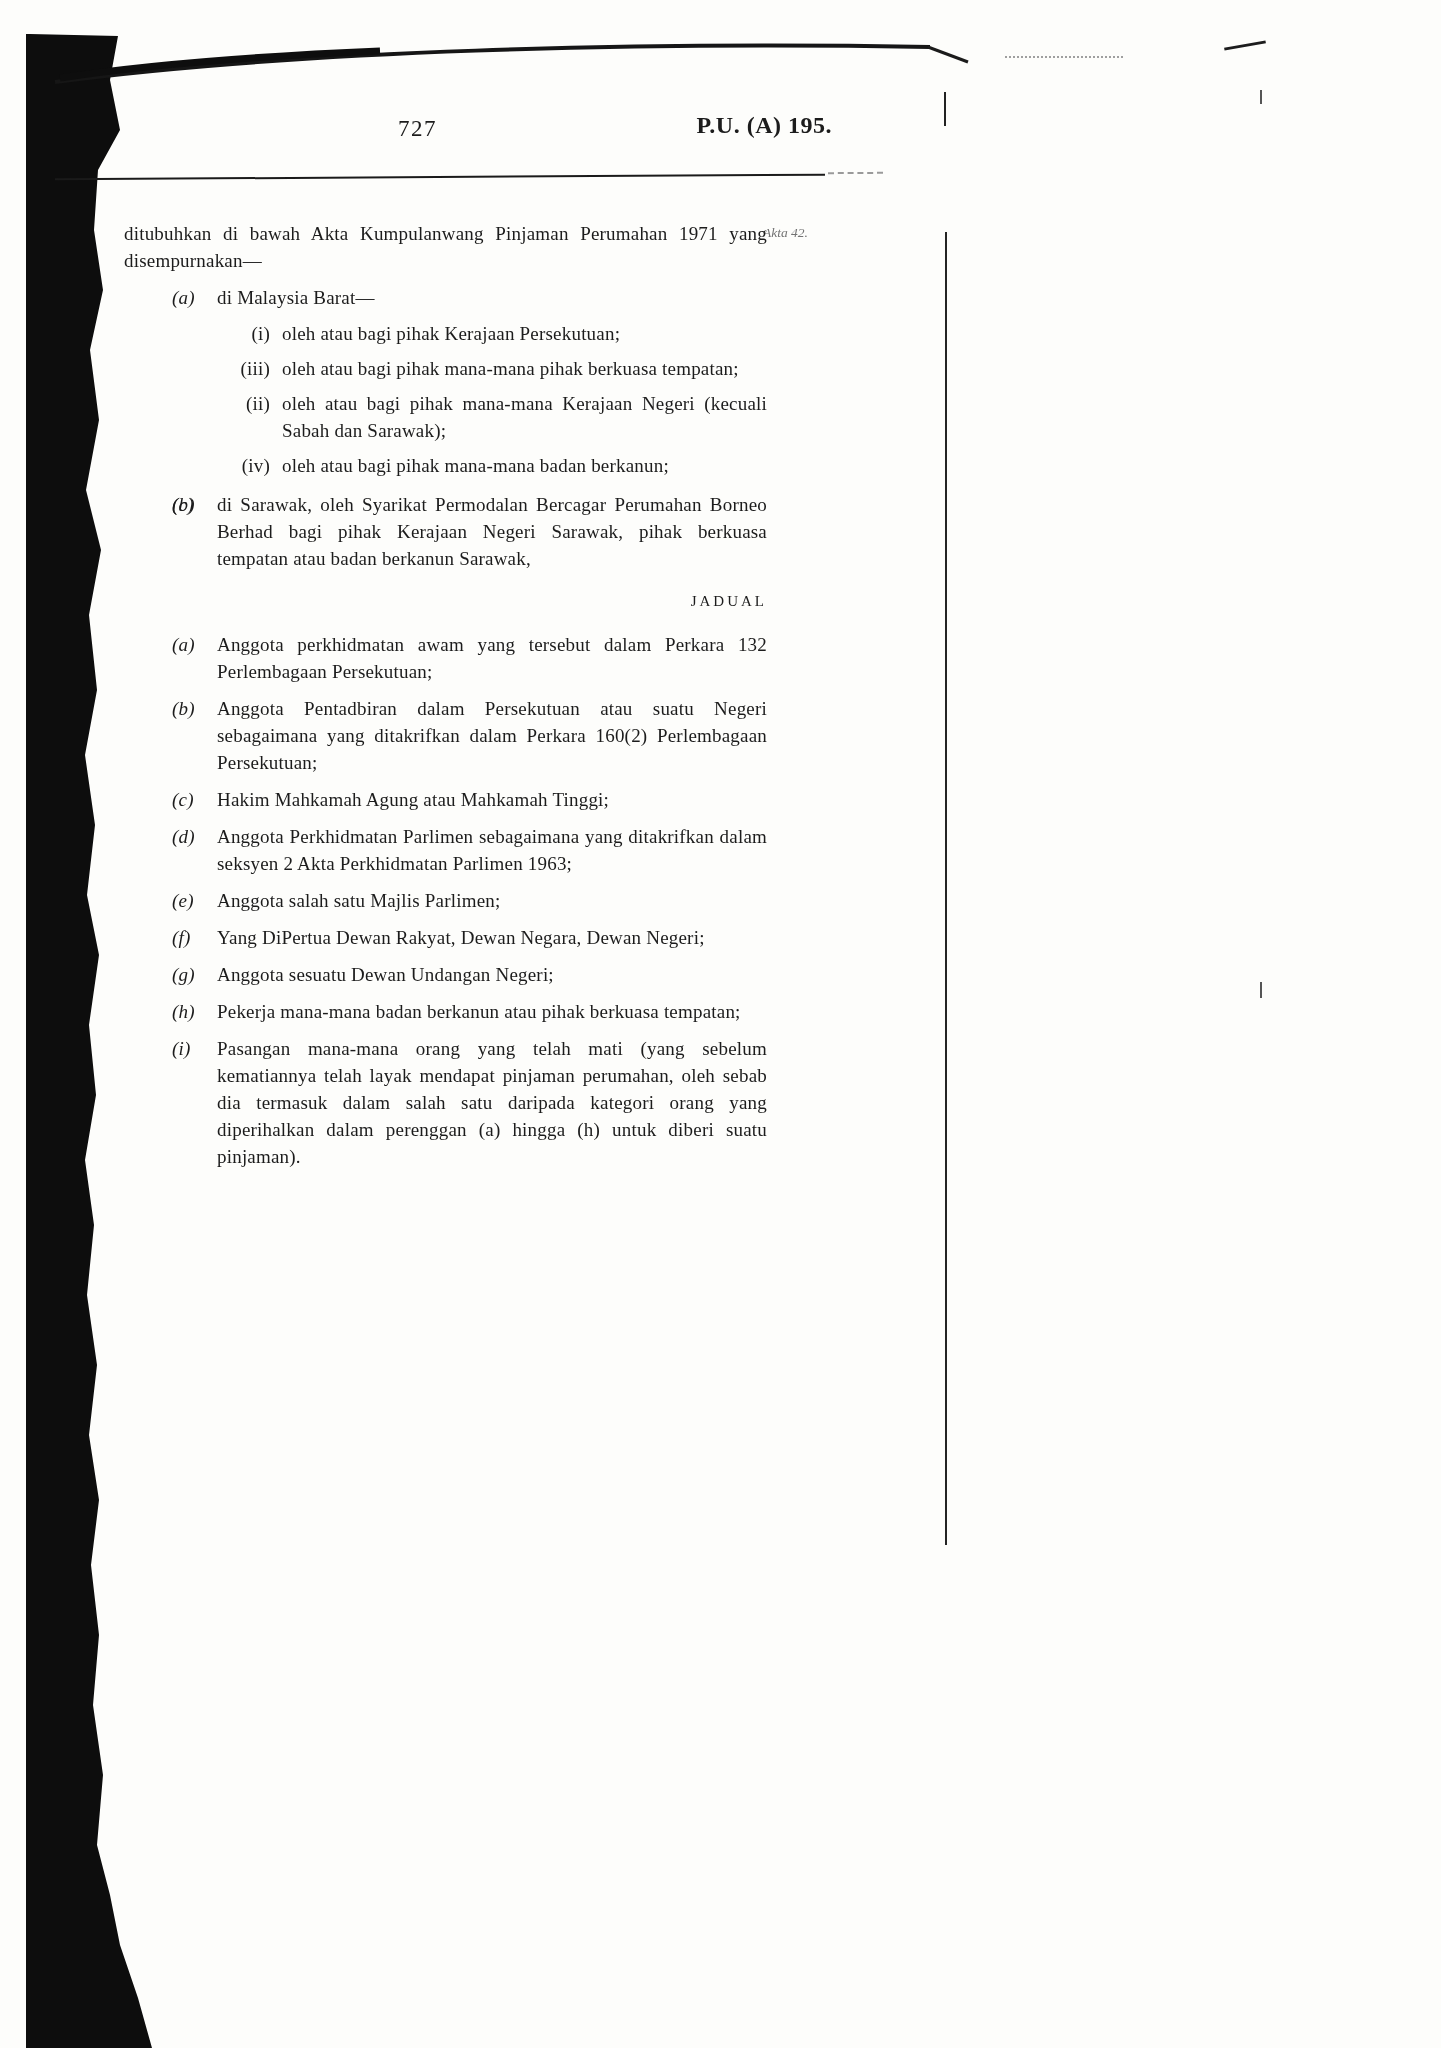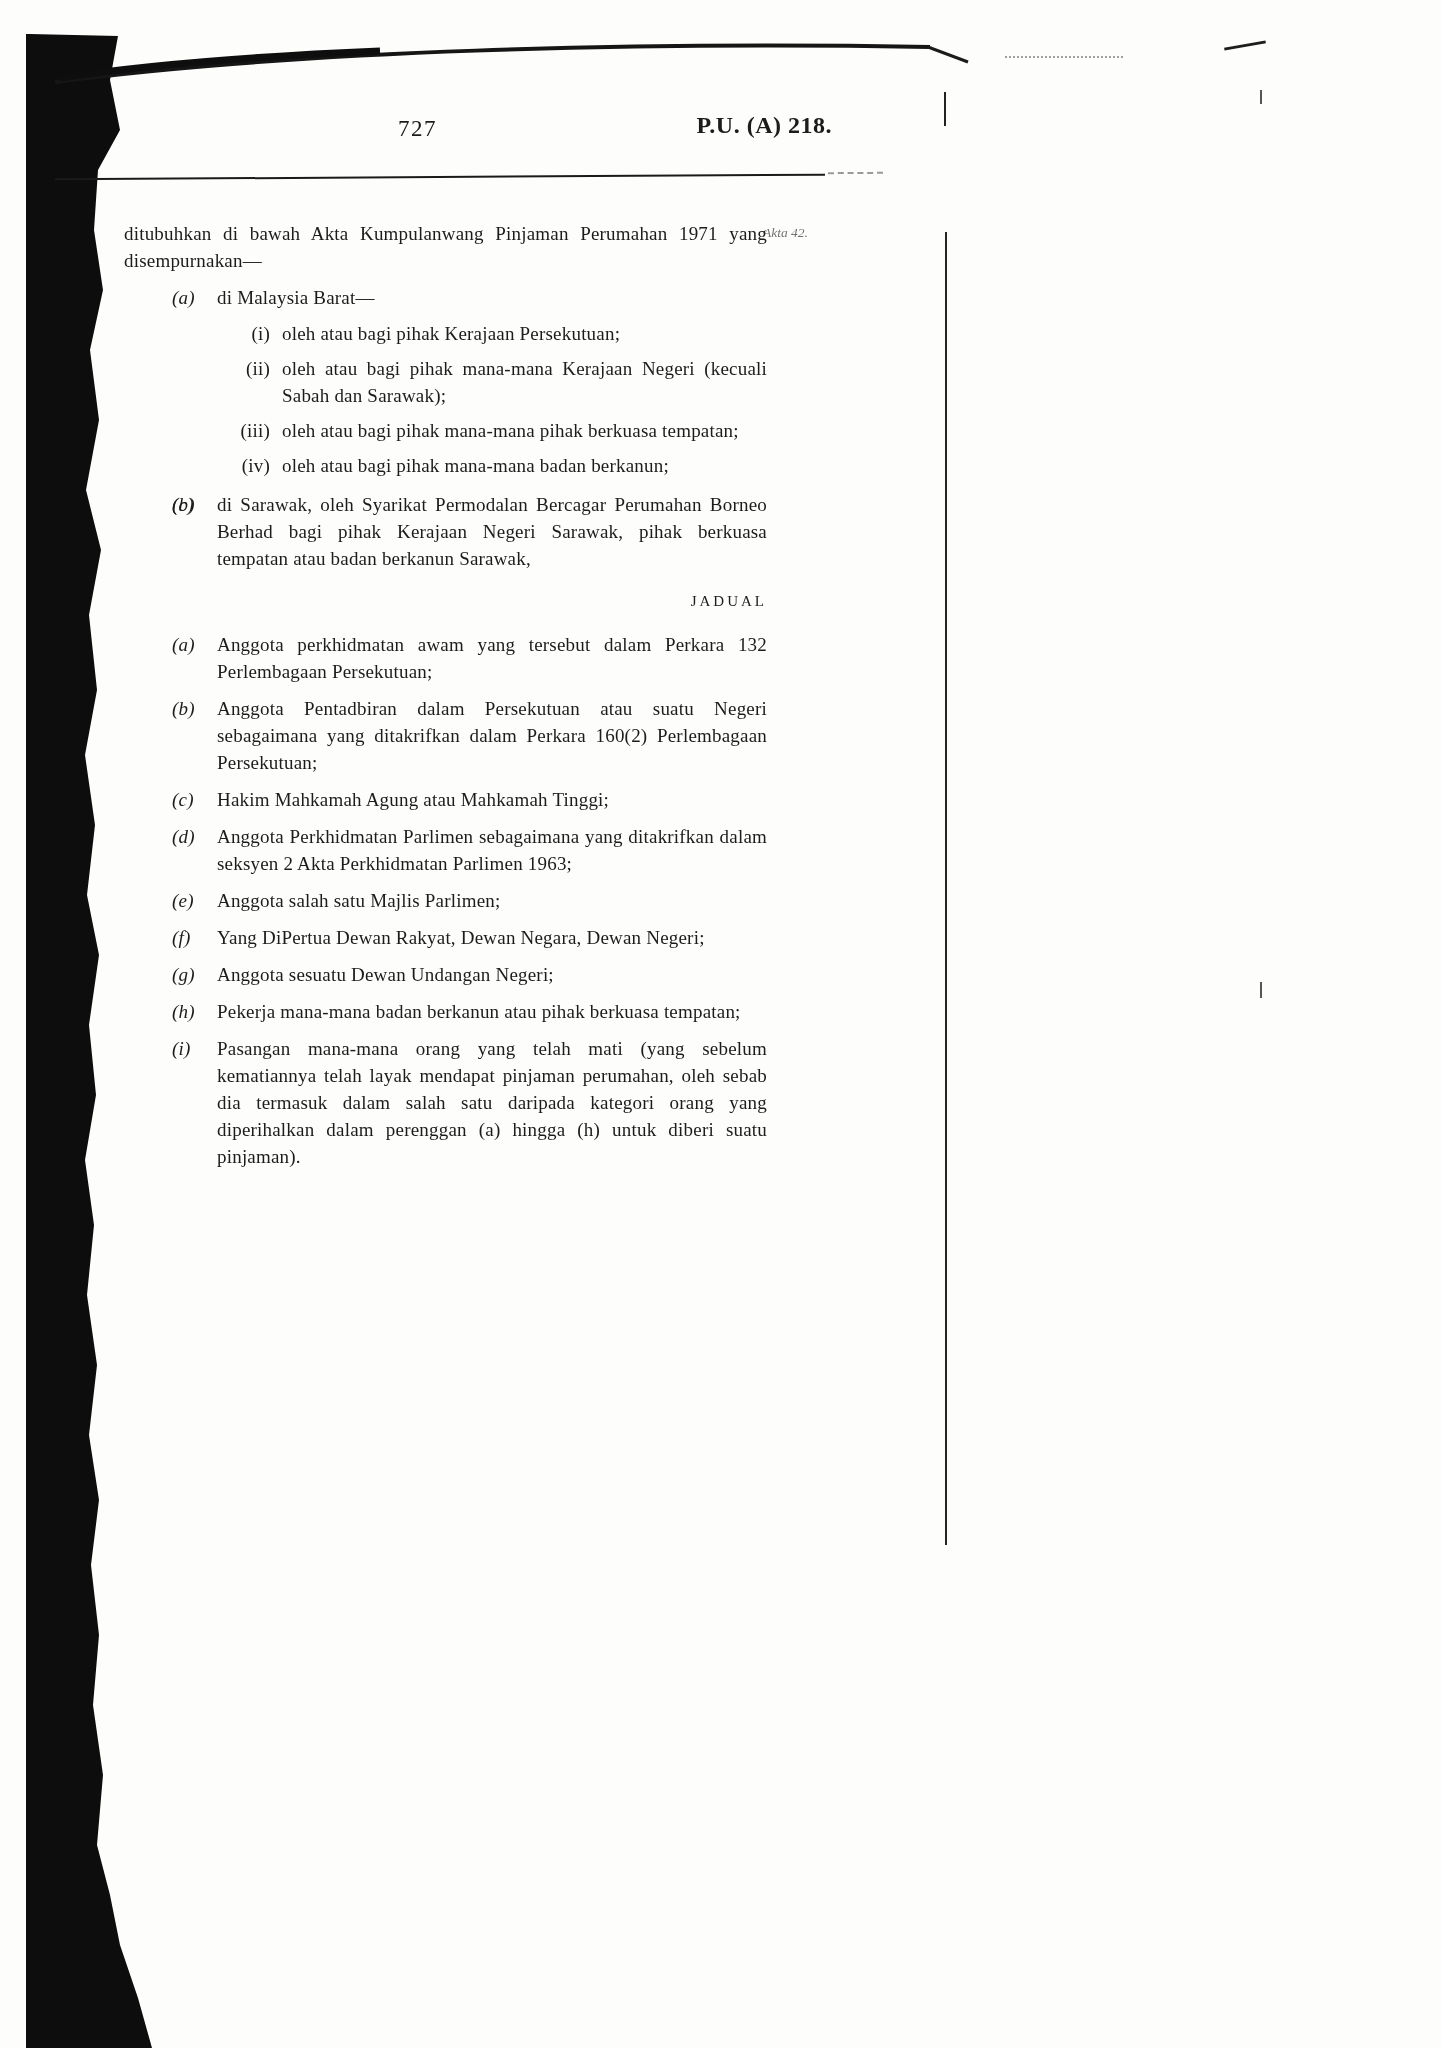--- a/index.html
+++ b/index.html
@@ -78,43 +78,43 @@
   <div class="header-rule"></div>
   <div class="header-rule-tail"></div>
   <div class="right-line-a"></div>
   <div class="right-line-b"></div>
   <div class="tr-dots"></div>
   <div class="tr-dash"></div>
   <div class="re-tick-1"></div>
   <div class="re-tick-2"></div>
 
   <div class="page-number">727</div>
-  <div class="doc-ref">P.U. (A) 218.</div>
+  <div class="doc-ref">P.U. (A) 195.</div>
   <div class="margin-note">Akta 42.</div>
 
   <div class="content">
 
     <p class="para">ditubuhkan di bawah Akta Kumpulanwang Pinjaman Perumahan 1971 yang disempurnakan—</p>
 
     <div class="item">
       <span class="label">(a)</span>
       <span>di Malaysia Barat—</span>
     </div>
 
     <div class="sub">
       <span class="label">(i)</span>
       <span>oleh atau bagi pihak Kerajaan Persekutuan;</span>
     </div>
     <div class="sub">
+      <span class="label">(iii)</span>
+      <span>oleh atau bagi pihak mana-mana pihak berkuasa tempatan;</span>
+    </div>
+    <div class="sub">
       <span class="label">(ii)</span>
       <span>oleh atau bagi pihak mana-mana Kerajaan Negeri (kecuali Sabah dan Sarawak);</span>
-    </div>
-    <div class="sub">
-      <span class="label">(iii)</span>
-      <span>oleh atau bagi pihak mana-mana pihak berkuasa tempatan;</span>
     </div>
     <div class="sub">
       <span class="label">(iv)</span>
       <span>oleh atau bagi pihak mana-mana badan berkanun;</span>
     </div>
 
     <div class="item gap-before-b">
       <span class="label">(b)</span>
     </div>
 

